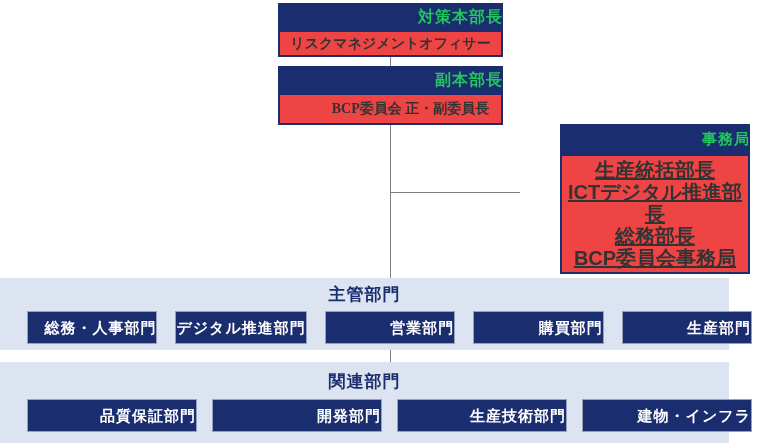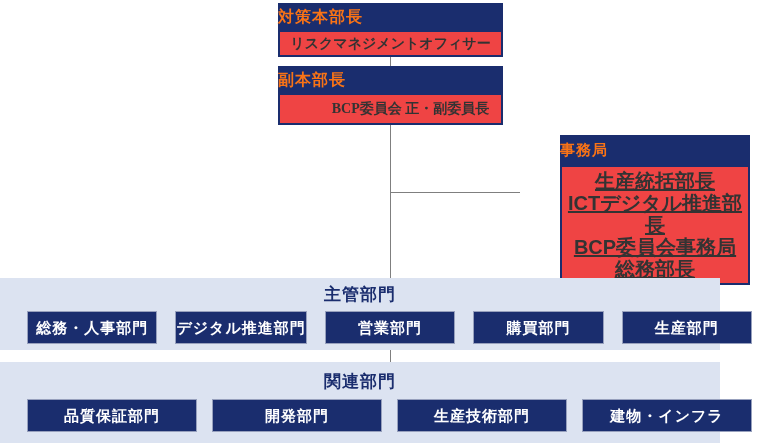--- a/index.html
+++ b/index.html
@@ -12,64 +12,64 @@
   body{
     width:780px;height:443px;position:relative;background:#ffffff;
     font-family:"Liberation Sans","DejaVu Sans",sans-serif;
     overflow:hidden;
   }
   .abs{position:absolute;}
 
   
   .unit{left:278px;width:225px;}
   .unit-header{
-    background:var(--navy);color:#f97316;font-weight:bold;font-size:16px;
-    height:27px;line-height:27px;text-align:left;letter-spacing:1px;
+    background:var(--navy);color:#22c55e;font-weight:bold;font-size:16px;
+    height:27px;line-height:27px;text-align:right;letter-spacing:1px;
   }
   .unit-body{
     background:#ef4444;border:2px solid var(--navy);color:var(--body-text);
     font-weight:bold;font-size:14px;text-align:center;
   }
   .unit1{top:3px;}
   .unit1 .unit-body{height:23px;line-height:23px;}
   .unit2{top:66px;font-family:Liberation Serif, serif;}
   .unit2 .unit-body{height:28px;line-height:28px;padding-left:40px;}
 
   
-  .secretariat{left:520px;top:135px;width:190px;padding-left:40px;}
+  .secretariat{left:520px;top:124px;width:190px;padding-left:40px;}
   .secretariat .unit-header{height:30px;line-height:30px;font-size:15px;}
   .secretariat .unit-body{padding:3px 0;font-size:20px;text-decoration:underline;}
   .secretariat .member{line-height:22px;}
 
   
   .line{background:var(--line);}
   .v-conn-1{left:390px;top:57px;width:1px;height:9px;}
   .v-trunk{left:390px;top:125px;width:1px;height:153px;}
   .h-branch{left:390px;top:192px;width:130px;height:1px;}
   .v-conn-2{left:390px;top:350px;width:1px;height:12px;}
 
   
-  .band{left:0;width:720px;background:var(--band);}
+  .band{left:0;width:720px;background:var(--band);padding-left:9px;}
   .band-main{top:278px;height:72px;}
   .band-related{top:362px;height:81px;}
   .band-title{
     position:absolute;left:0;width:100%;text-align:center;
     color:var(--navy);font-weight:bold;font-size:17px;letter-spacing:1px;
   }
   .band-main .band-title{top:5px;}
   .band-related .band-title{top:8px;}
   .dept-row{
     position:absolute;left:27px;width:725px;display:flex;
   }
   .band-main .dept-row{top:33px;gap:18px;}
   .band-related .dept-row{top:37px;gap:15px;}
   .dept-box{
     flex:1;height:33px;line-height:31px;box-sizing:border-box;
     background:var(--navy);border:1px solid rgba(255,255,255,0.55);
-    color:#fff;font-weight:bold;font-size:15px;text-align:center;
+    color:#fff;font-weight:bold;font-size:15px;text-align:right;
     letter-spacing:1px;white-space:nowrap;
   }
 </style>
 </head>
 <body>
 
 <div class="abs" style="left:0;top:0;width:780px;height:443px;">
 
   <div class="abs unit unit1">
     <div class="unit-header">対策本部長</div>
@@ -84,22 +84,22 @@
   </div>
 
   <div class="abs line v-trunk"></div>
   <div class="abs line h-branch"></div>
 
   <div class="abs unit secretariat">
     <div class="unit-header">事務局</div>
     <div class="unit-body">
       <div class="member">生産統括部長</div>
       <div class="member">ICTデジタル推進部長</div>
+      <div class="member">総務部長</div>
       <div class="member">BCP委員会事務局</div>
-      <div class="member">総務部長</div>
     </div>
   </div>
 
   <div class="abs band band-main">
     <div class="band-title">主管部門</div>
     <div class="dept-row">
       <div class="dept-box">総務・人事部門</div>
       <div class="dept-box">デジタル推進部門</div>
       <div class="dept-box">営業部門</div>
       <div class="dept-box">購買部門</div>

